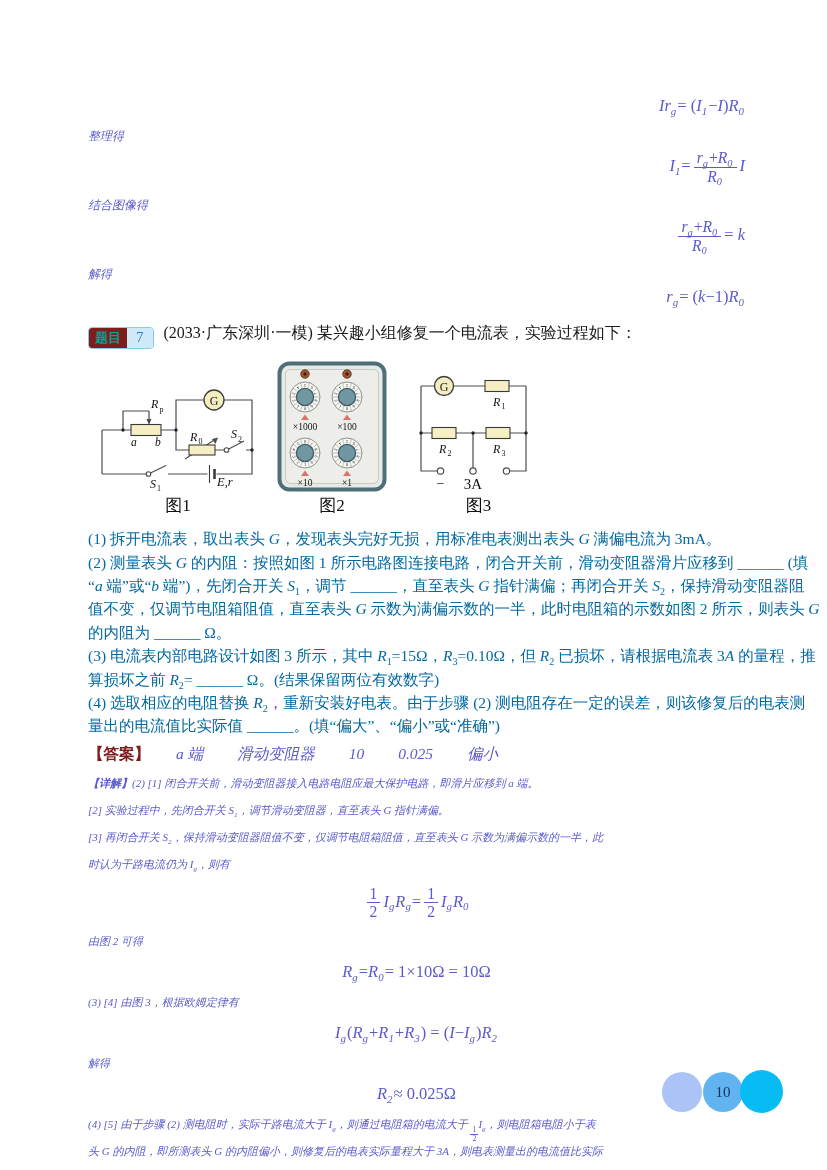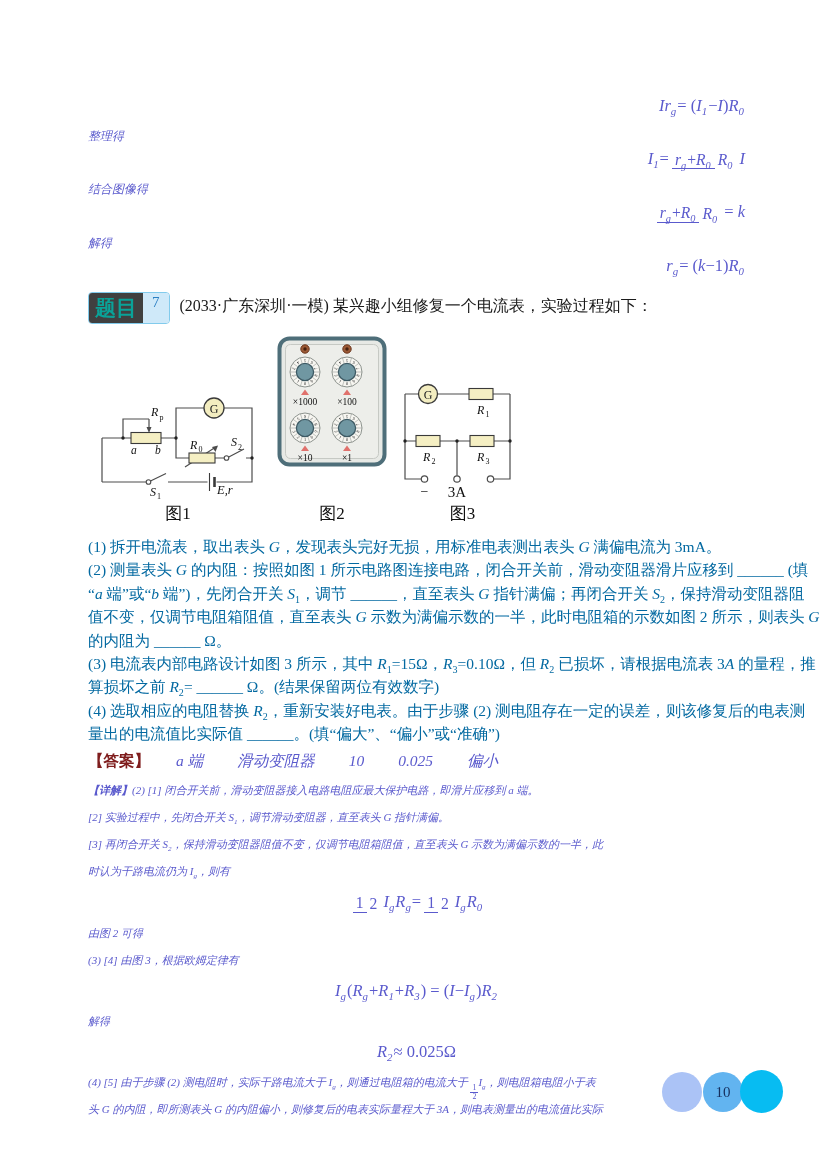--- a/index.html
+++ b/index.html
@@ -6,34 +6,34 @@
   .page{position:relative;width:827px;height:1170px;background:#ffffff;overflow:hidden;
         font-family:"Liberation Serif","DejaVu Serif",serif;color:#1b1b1b;}
   .content{margin:0 82px 0 88px;}
   
   .deriv{padding-top:92px;color:#5a5acd;}
   .fline{text-align:right;font-size:16.5px;margin:4px 0;}
   .flabel{font-size:12px;font-style:italic;margin:12px 0 2px 0;color:#5a5acd;}
   .mit{font-style:italic;}
   .mtx{font-style:normal;}
   .msub{font-size:0.66em;font-style:italic;position:relative;top:0.35em;margin-right:1px;}
-  .mfrac{display:inline-flex;flex-direction:row;align-items:center;vertical-align:middle;
+  .mfrac{display:inline-flex;flex-direction:column;align-items:center;vertical-align:middle;
          margin:0 3px;line-height:1.12;font-size:0.95em;}
   .mfrac .mnum{border-bottom:1.2px solid currentColor;padding:0 3px;display:inline-block;}
   .mfrac .mden{padding:0 3px;display:inline-block;}
   
   .prob-line{margin-top:16px;font-size:16px;white-space:nowrap;}
   .badge{display:inline-flex;align-items:stretch;border:1.5px solid #82cbec;border-radius:4px;
          overflow:hidden;vertical-align:-4px;margin-right:6px;}
-  .badge-t{color:#0aa298;font-weight:bold;padding:1px 6px;font-size:21px;background:#404040;}
+  .badge-t{color:#0aa298;font-weight:bold;padding:1px 6px;font-size:13px;background:#7f1d1d;}
   .badge-n{background:#cfe9f9;color:#2b7fc3;padding:1px 9px;font-size:15px;}
   
   .figrow{display:flex;align-items:flex-end;margin-top:12px;margin-left:6px;}
   .fig{display:flex;flex-direction:column;align-items:center;}
-  .fig1{margin-right:15px;} .fig2{margin-right:8px;gap:33px;}
+  .fig1{margin-right:15px;} .fig2{margin-right:24px;}
   .figcap{font-size:17px;color:#111;margin-top:2px;}
   svg text{font-family:"Liberation Serif","DejaVu Serif",serif;}
   
   .qblock{margin-top:10px;}
   .qline{height:23.4px;line-height:23.4px;white-space:nowrap;font-size:15.5px;color:#0369a1;}
   .qline sub,.sline sub{font-size:0.65em;line-height:0;}
   .qline i,.sline i,.ansitem i{font-family:"Liberation Serif","DejaVu Serif",serif;}
   
   .ansline{margin-top:4px;height:24px;line-height:24px;font-size:15.5px;white-space:nowrap;}
   .anslabel{color:#7f1d1d;font-weight:bold;margin-right:26px;}
@@ -292,20 +292,21 @@
       <div class="sline">[3] 再闭合开关 <i>S</i><sub>2</sub>，保持滑动变阻器阻值不变，仅调节电阻箱阻值，直至表头 <i>G</i> 示数为满偏示数的一半，此</div>
       <div class="sline">时认为干路电流仍为 <i>I</i><sub>g</sub>，则有</div>
       <div class="sfline"><span class="mfrac">
             <span class="mnum"><span class="mtx">1</span></span>
             <span class="mden"><span class="mtx">2</span></span>
           </span><span class="mit">I</span><span class="msub">g</span><span class="mit">R</span><span class="msub">g</span><span class="mtx">=</span><span class="mfrac">
             <span class="mnum"><span class="mtx">1</span></span>
             <span class="mden"><span class="mtx">2</span></span>
           </span><span class="mit">I</span><span class="msub">g</span><span class="mit">R</span><span class="msub">0</span></div>
       <div class="sline">由图 2 可得</div>
+      <div class="sfline"><span class="mit">R</span><span class="msub">g</span><span class="mtx">=</span><span class="mit">R</span><span class="msub">0</span><span class="mtx">= 1×10Ω = 10Ω</span></div>
       <div class="sline">(3) [4] 由图 3，根据欧姆定律有</div>
       <div class="sfline"><span class="mit">I</span><span class="msub">g</span><span class="mtx">(</span><span class="mit">R</span><span class="msub">g</span><span class="mtx">+</span><span class="mit">R</span><span class="msub">1</span><span class="mtx">+</span><span class="mit">R</span><span class="msub">3</span><span class="mtx">) = (</span><span class="mit">I</span><span class="mtx">−</span><span class="mit">I</span><span class="msub">g</span><span class="mtx">)</span><span class="mit">R</span><span class="msub">2</span></div>
       <div class="sline">解得</div>
       <div class="sfline"><span class="mit">R</span><span class="msub">2</span><span class="mtx">≈ 0.025Ω</span></div>
       <div class="sline">(4) [5] 由于步骤 (2) 测电阻时，实际干路电流大于 <i>I</i><sub>g</sub>，则通过电阻箱的电流大于 <span class="ifrac">
             <span class="ifn">1</span>
             <span class="ifd">2</span>
           </span><i>I</i><sub>g</sub>，则电阻箱电阻小于表</div>
       <div class="sline">头 <i>G</i> 的内阻，即所测表头 <i>G</i> 的内阻偏小，则修复后的电表实际量程大于 3<i>A</i>，则电表测量出的电流值比实际</div>
 

